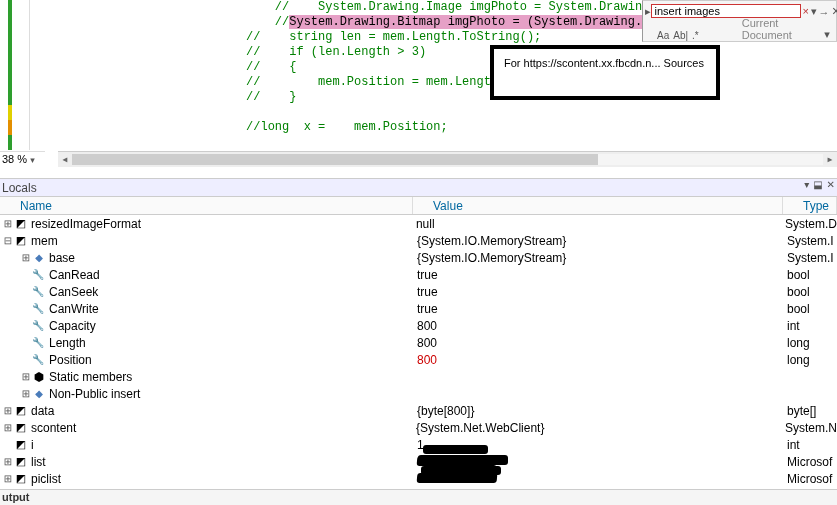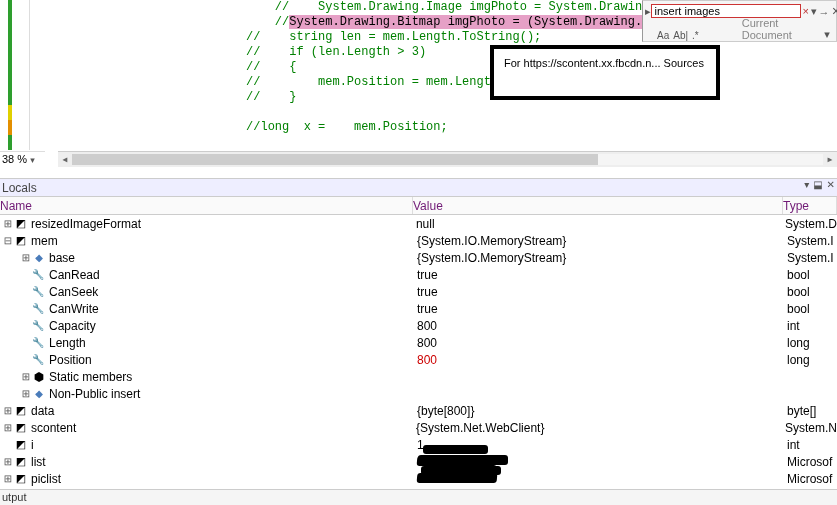--- a/index.html
+++ b/index.html
@@ -34,21 +34,21 @@
   .zoom-dd { display: inline-block; width: 8px; font-size: 9px; color: #555; }
   .hscroll { position: absolute; left: 58px; right: 0; top: 151px; height: 16px; background: #eee; border-top: 1px solid #ccc; }
   .hscroll-track { position: absolute; left: 14px; right: 14px; top: 2px; bottom: 2px; background: #f5f5f5; }
   .hscroll-thumb { position: absolute; left: 0; width: 70%; top: 0; bottom: 0; background: #cdcdcd; }
   .hscroll-arrow { position: absolute; width: 14px; top: 0; bottom: 0; color: #666; font-size: 8px; text-align: center; line-height: 16px; }
   
   .locals-panel { position: absolute; left: 0; top: 178px; right: 0; bottom: 16px; border-top: 1px solid #ccc; font-family: 'Segoe UI', sans-serif; font-size: 12px; }
   .locals-title { height: 18px; padding-left: 2px; background: #eef; border-bottom: 1px solid #ccc; display: flex; align-items: center; color: #444; position: relative; }
   .locals-title-controls { position: absolute; right: 2px; top: 0; display: flex; gap: 4px; font-size: 10px; color: #555; }
   .locals-header { height: 18px; background: #fafafa; border-bottom: 1px solid #ccc; display: flex; }
-  .locals-header-cell { border-right: 1px solid #ddd; padding-left: 0; line-height: 18px; color: #701a75; }
+  .locals-header-cell { border-right: 1px solid #ddd; padding-left: 20px; line-height: 18px; color: #0369a1; }
   .col-name { width: 413px; }
   .col-value { width: 370px; }
   .col-type { flex: 1; }
   
   .locals-body { }
   .locals-row { height: 17px; display: flex; align-items: center; }
   .locals-row .name-cell { width: 413px; display: flex; align-items: center; }
   .locals-row .value-cell { width: 370px; padding-left: 4px; white-space: nowrap; overflow: hidden; }
   .locals-row .type-cell { flex: 1; padding-left: 4px; }
   .expand { width: 12px; text-align: center; color: #555; cursor: pointer; font-size: 10px; }
@@ -59,21 +59,21 @@
   .icon-static { position: relative; }
   .red-val { color: #c00; }
   
   .redact { display: inline-block; width: 80px; height: 10px; background: #000; border-radius: 3px; transform: skewX(-5deg); }
   .redact-block { width: 90px; height: 38px; position: relative; }
   .redact-block .r1 { position: absolute; top: 0; left: 5px; width: 65px; height: 9px; background: #000; border-radius: 3px; }
   .redact-block .r2 { position: absolute; top: 10px; left: 0; width: 90px; height: 10px; background: #000; border-radius: 3px; }
   .redact-block .r3 { position: absolute; top: 21px; left: 3px; width: 80px; height: 9px; background: #000; border-radius: 3px; }
   .redact-block .r4 { position: absolute; top: 30px; left: 10px; width: 55px; height: 8px; background: #000; border-radius: 3px; }
   
-  .output-tab { position: absolute; left: 0; bottom: 0; right: 0; height: 16px; background: #f5f5f5; border-top: 1px solid #ccc; padding-left: 2px; font-family: 'Segoe UI', sans-serif; font-size: 11px; color: #333; line-height: 15px; }
+  .output-tab { position: absolute; left: 0; bottom: 0; right: 0; height: 16px; background: #f5f5f5; border-top: 1px solid #ccc; padding-left: 2px; font-family: 'Segoe UI', sans-serif; font-size: 11px; color: #333; line-height: 15px; font-weight: bold; }
 </style>
 </head>
 <body>
 
 <div class="code-area">
   <div class="gutter">
     <div class="gutter-line">
         <span class="gl-white"></span>
         <span class="gl-green"></span>
       </div>

